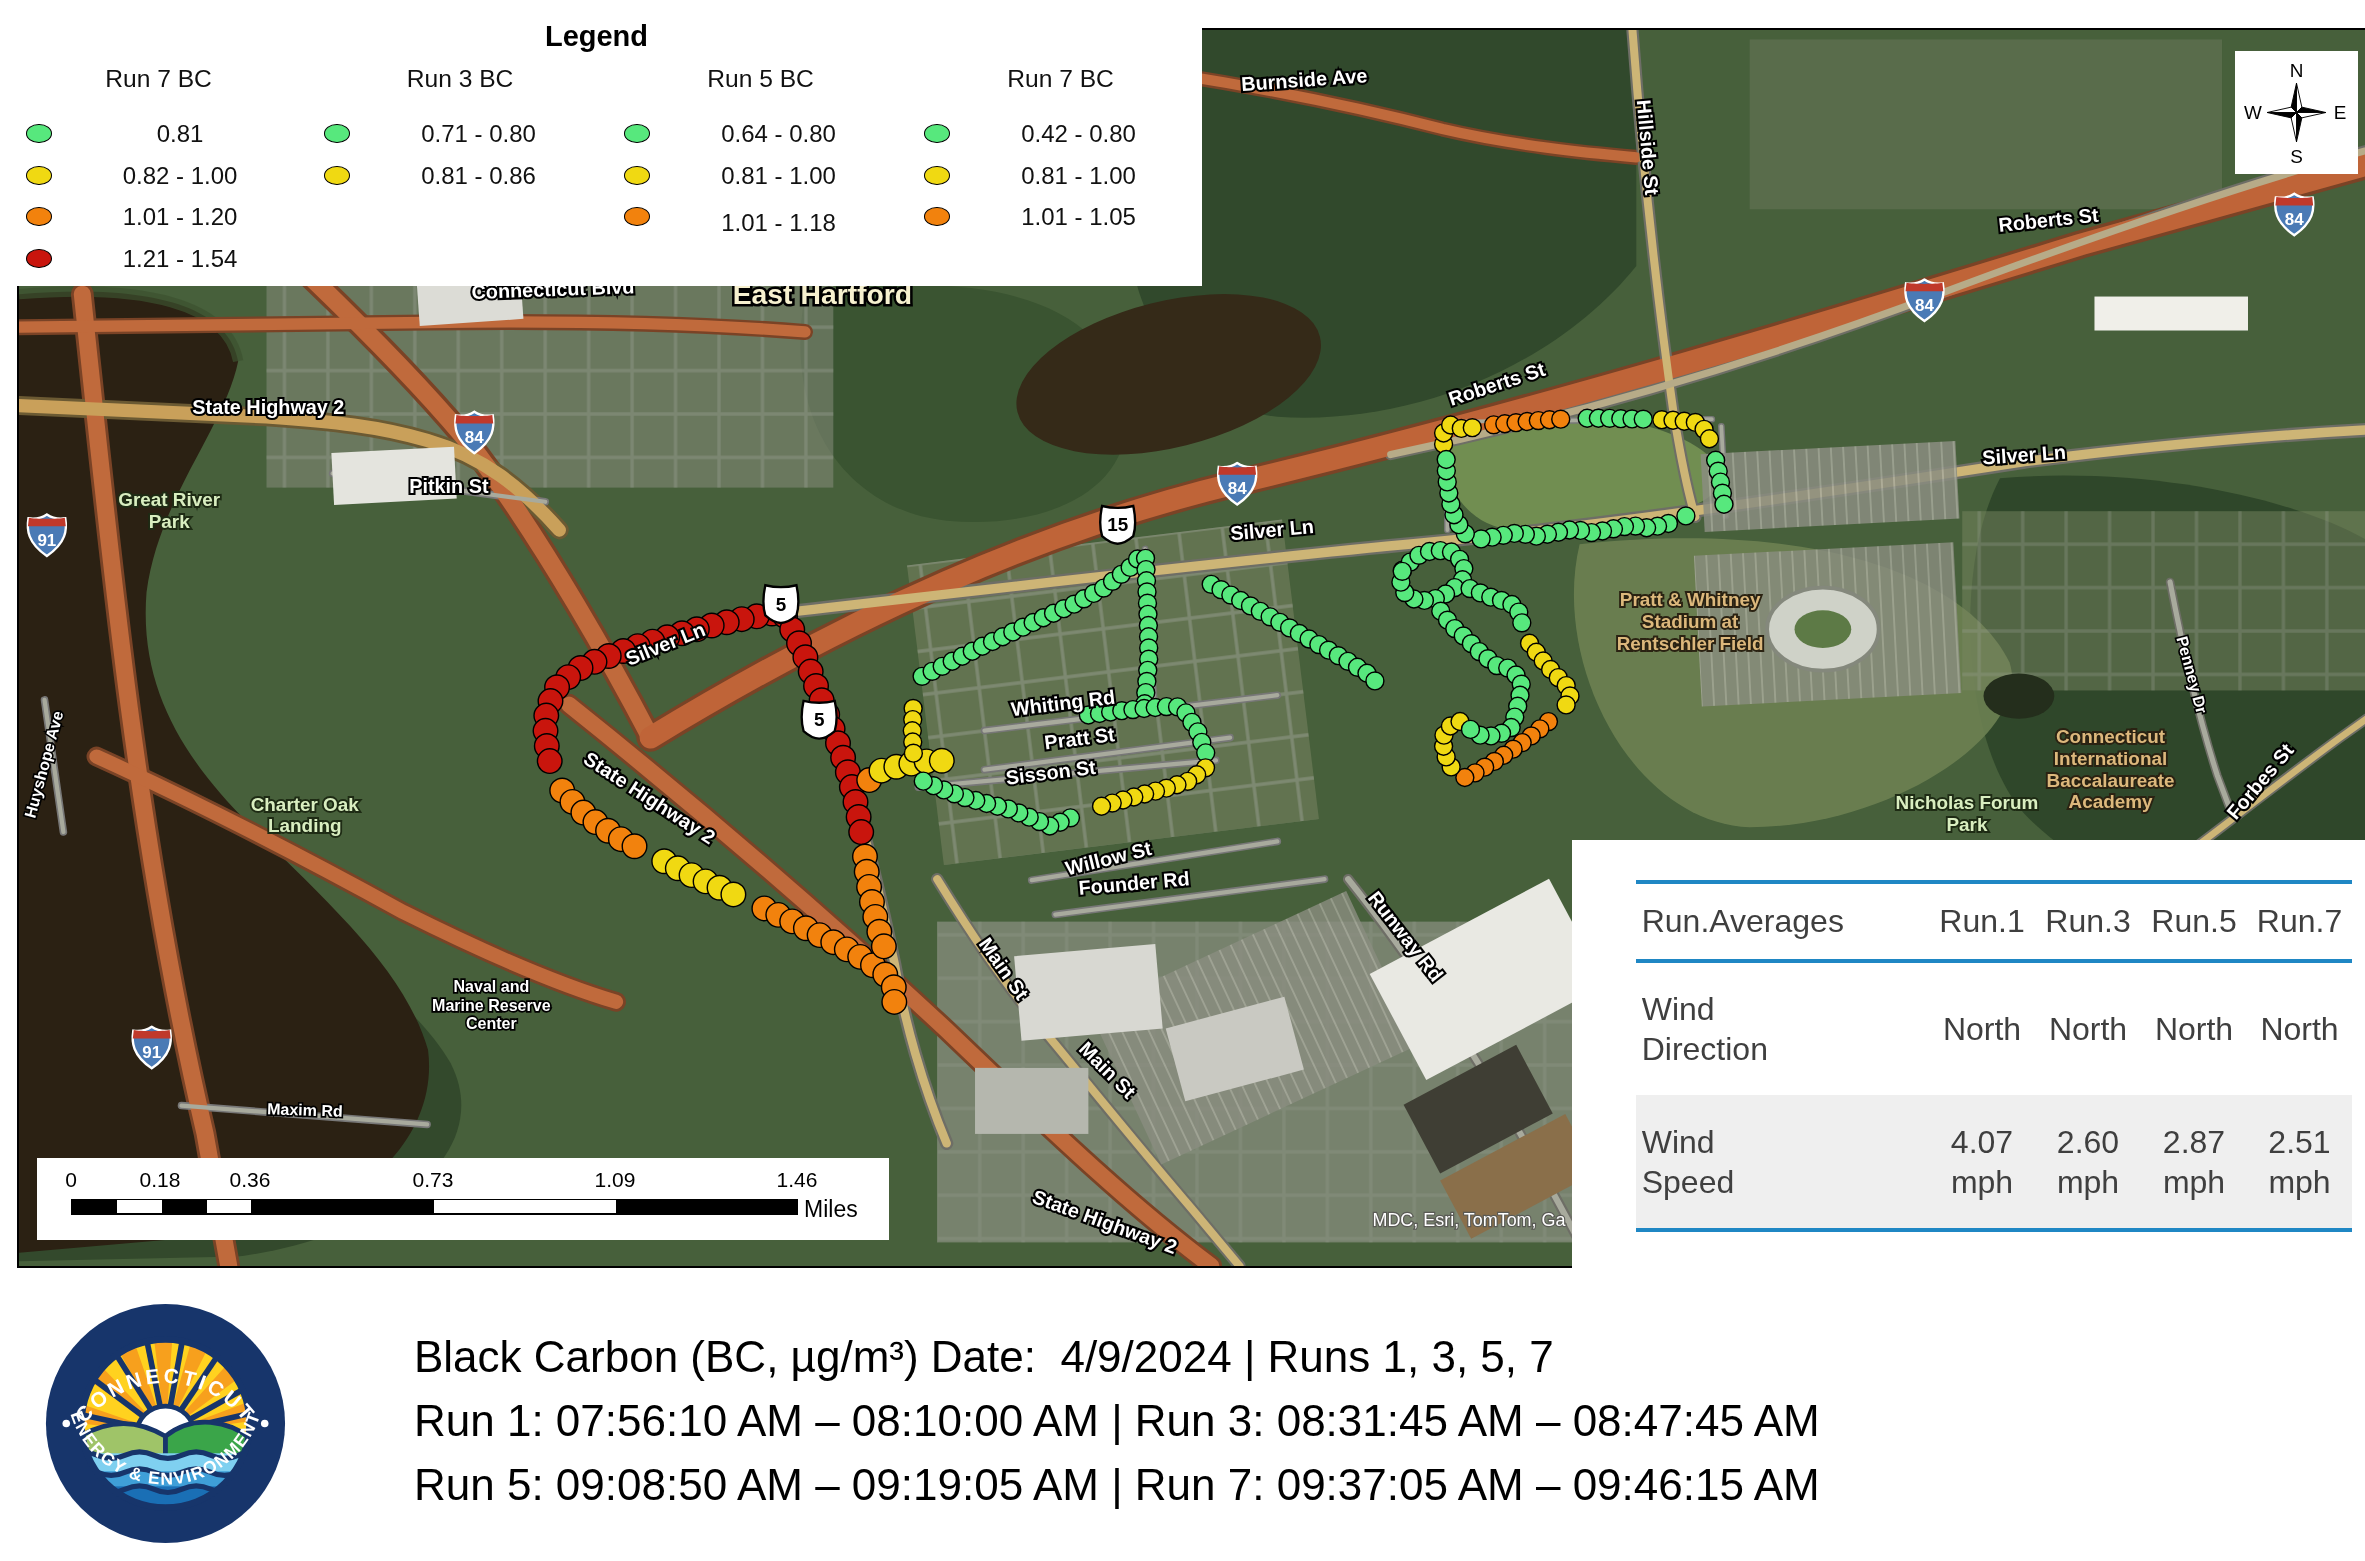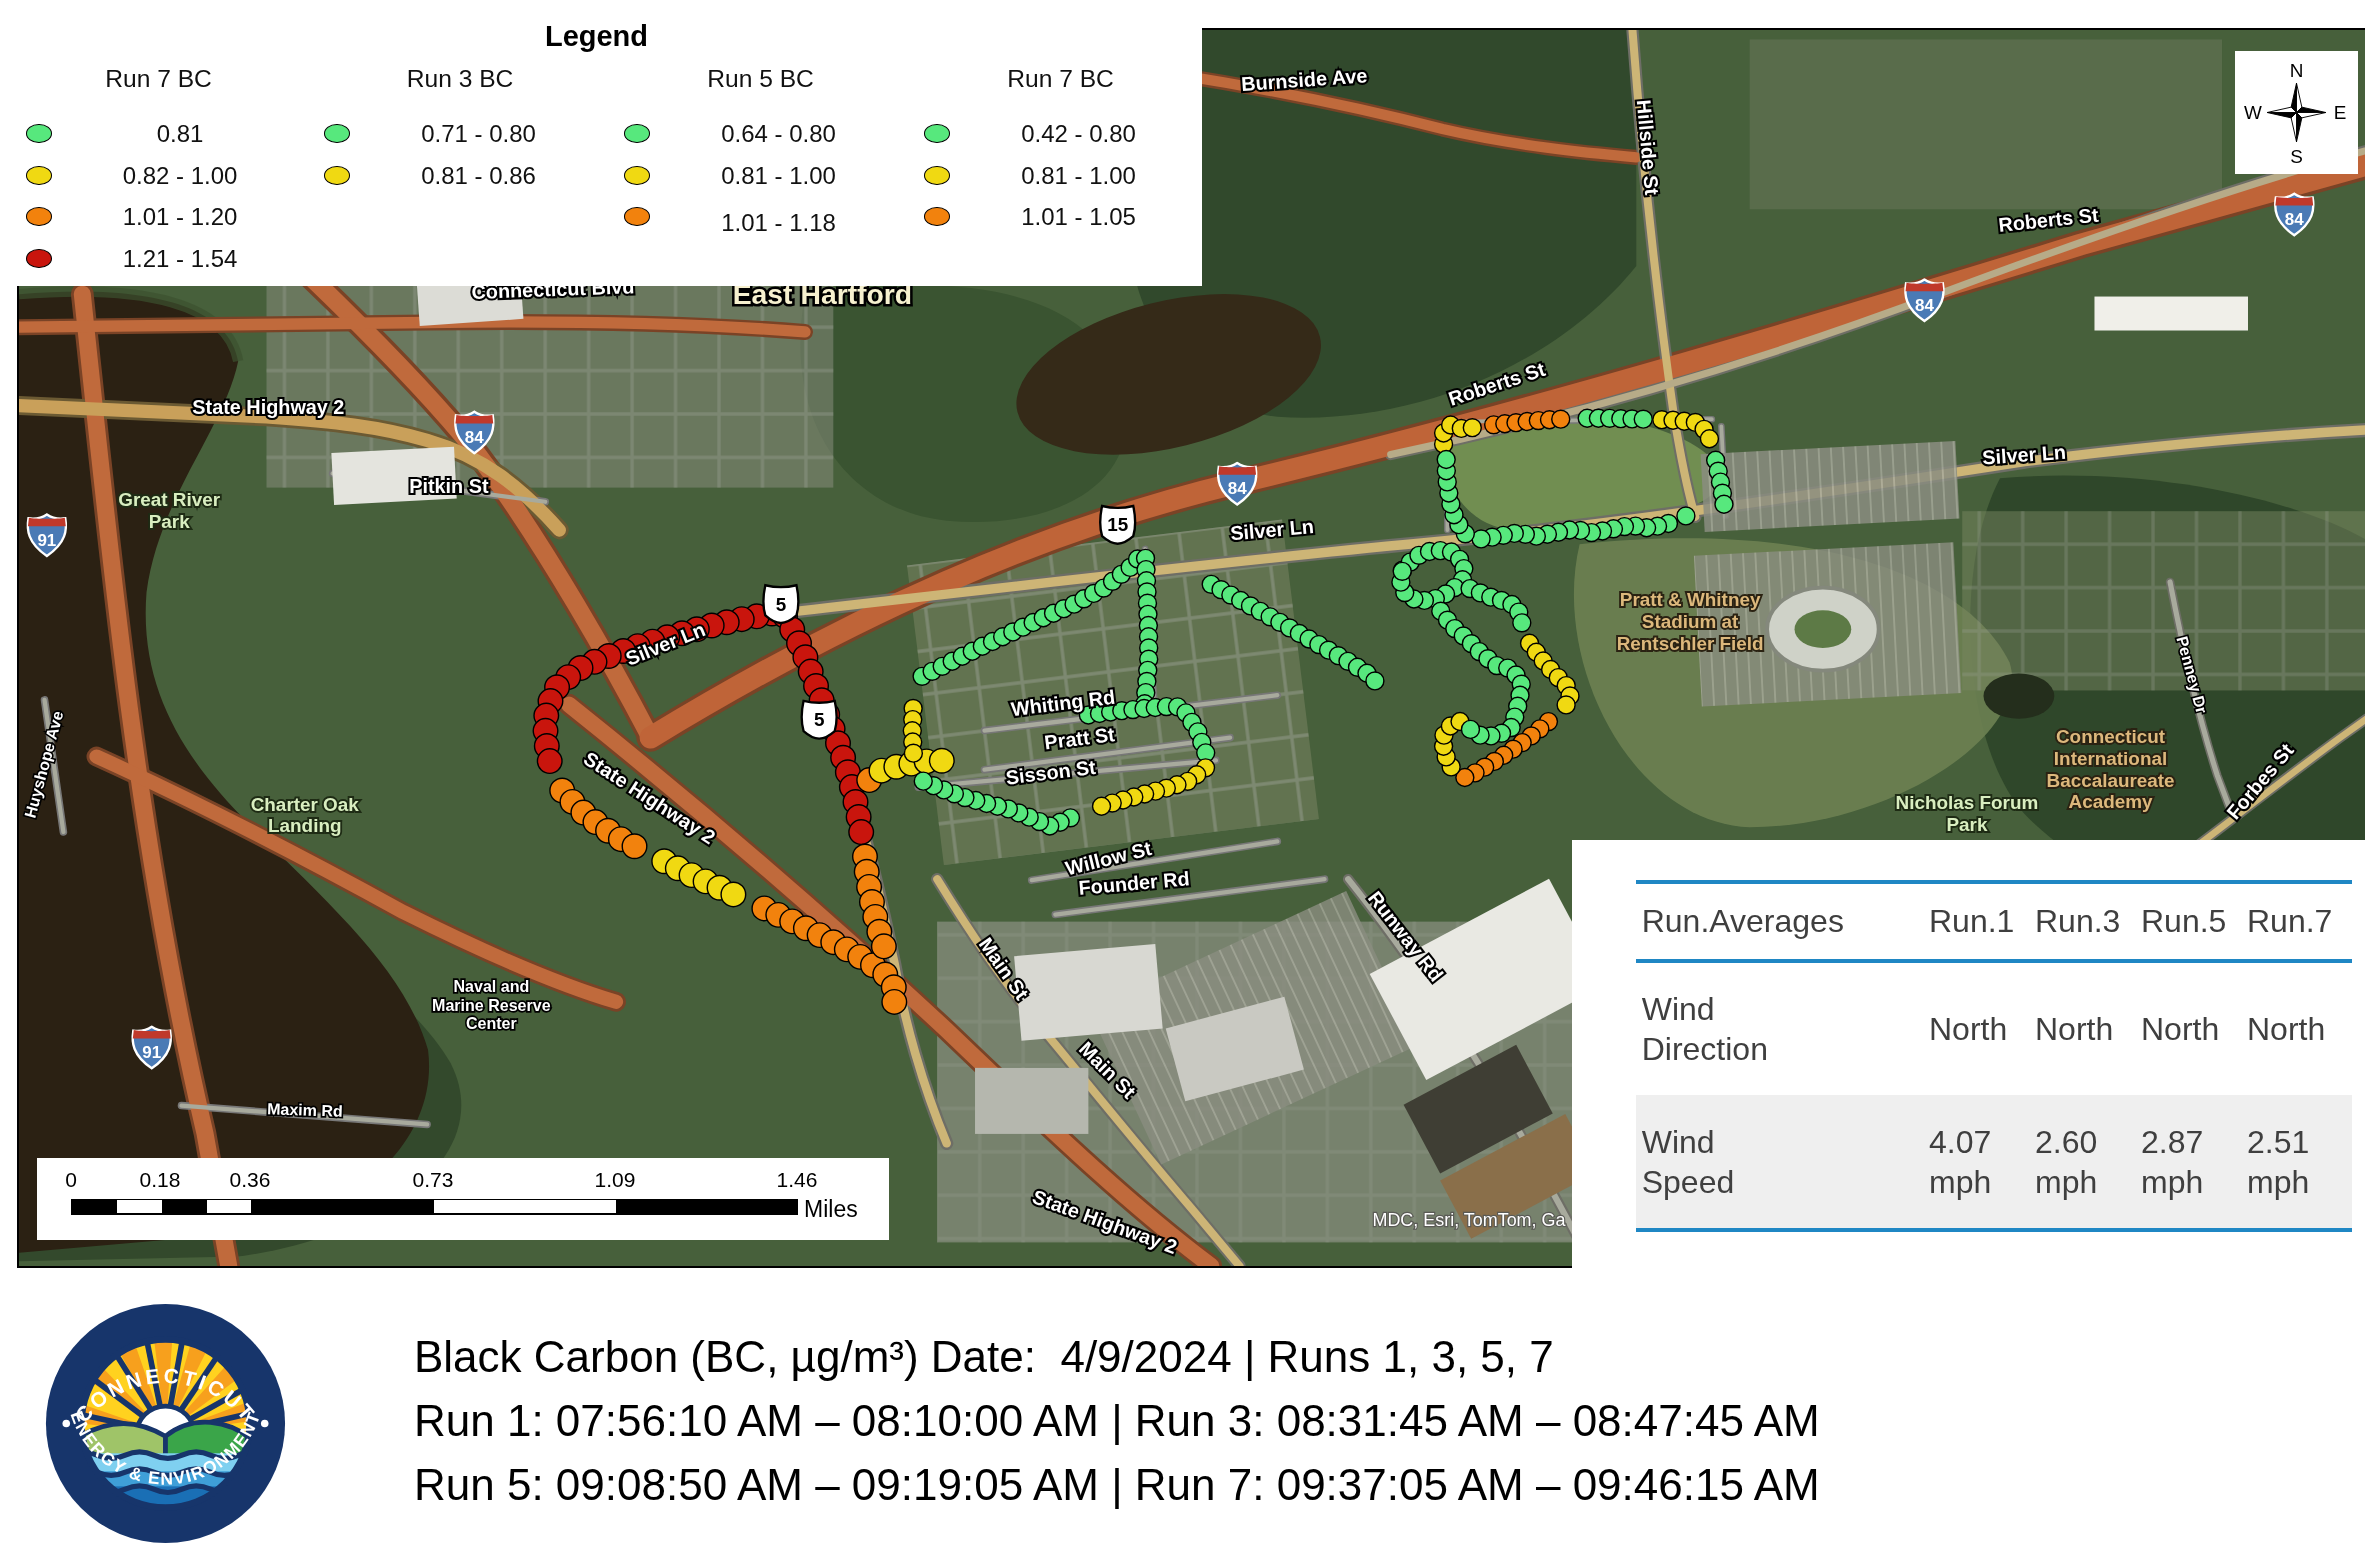--- a/index.html
+++ b/index.html
@@ -25,21 +25,21 @@
   .sb-bar{position:absolute;left:34px;top:41px;width:727px;height:16px;background:#000;border:1.4px solid #000;box-sizing:border-box;}
   .sb-seg{position:absolute;top:0;height:13.2px;background:#fff;}
   .sb-miles{position:absolute;left:767px;top:38px;font-size:23px;color:#000;}
   
   .tablepanel{position:absolute;left:1572px;top:840px;width:823px;height:428px;background:#fff;z-index:30;}
   .runtable{position:absolute;left:64px;top:40px;width:716px;color:#3f3f3f;font-size:32px;}
   .rt-row{display:grid;grid-template-columns:293px 106px 106px 106px 105px;align-items:center;}
   .rt-row.header{border-top:4.3px solid #1f87c4;border-bottom:4.3px solid #1f87c4;height:75px;}
   .rt-row.r1{height:132px;}
   .rt-row.r2{height:133px;background:#efefef;border-bottom:4.3px solid #1f87c4;}
-  .rt-cell{}
+  .rt-cell{text-align:center;}
   .rt-label{text-align:left;padding-left:5.7px;}
   .rt-label .wrapbox{display:inline-block;max-width:199px;line-height:1.25;}
   .rt-cell .wrapbox{display:inline-block;max-width:81px;line-height:1.25;}
   
   .caption{position:absolute;left:414px;top:1325px;width:1845px;color:#000;font-size:44px;
            line-height:1.45;white-space:pre-wrap;}
   .logo{position:absolute;left:45px;top:1303px;width:241px;height:241px;z-index:20;}
 </style>
 </head>
 <body>

